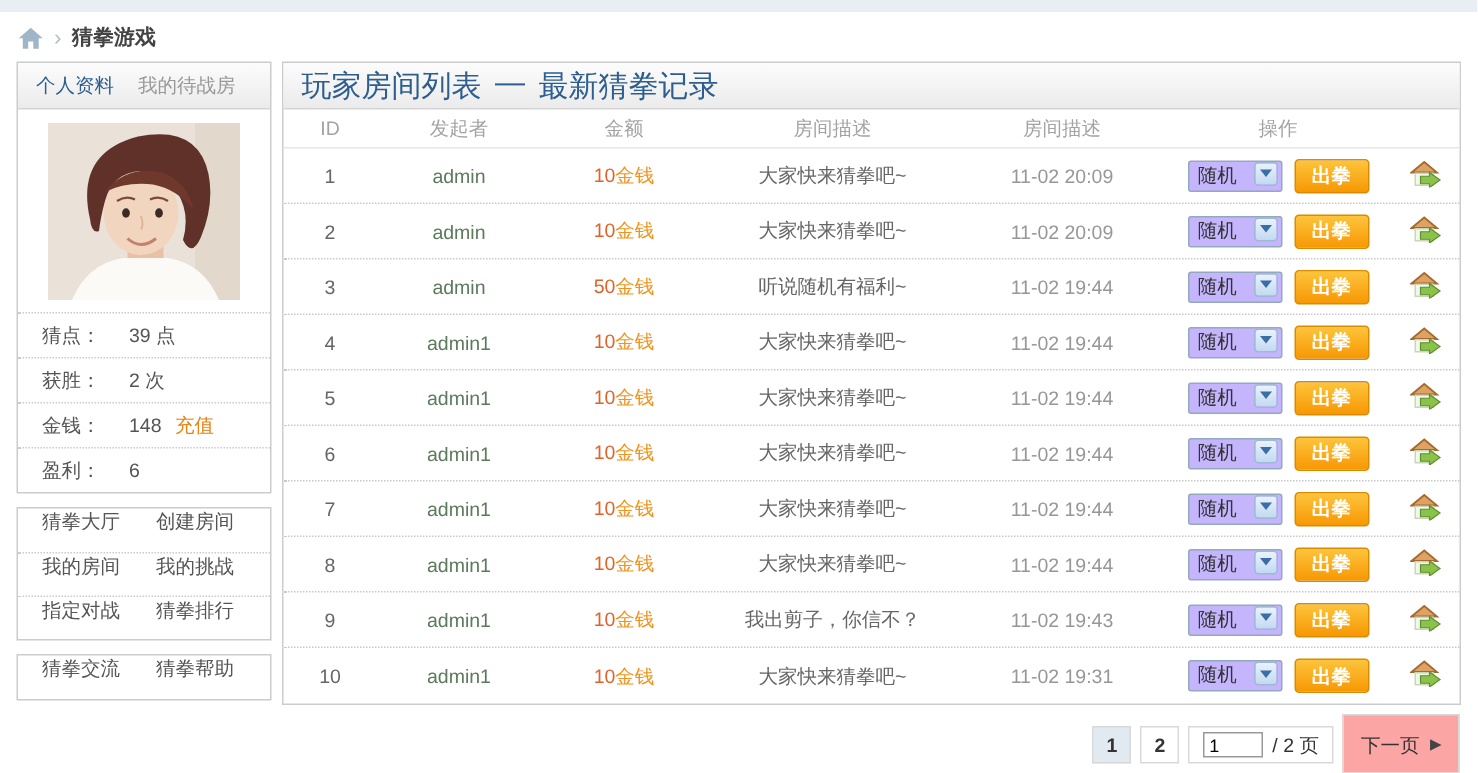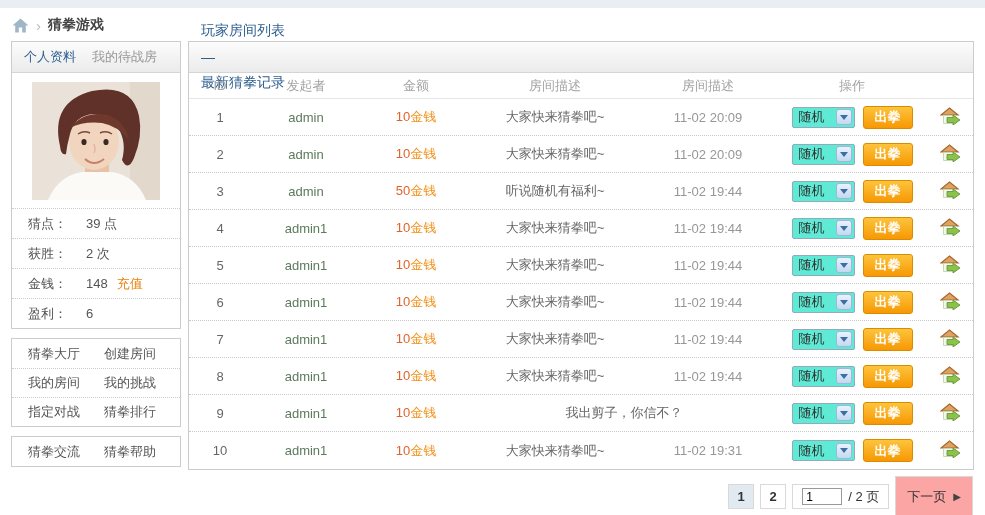--- a/index.html
+++ b/index.html
@@ -26,52 +26,52 @@
   }
   .tabs { gap:16px; }
   .tab { color:#999; cursor:pointer; }
   .tab.active { color:#2d5e8e; }
   .avatar-wrap { display:flex; justify-content:center; padding:9px 0 8px; }
   .stat-row { display:flex; align-items:center; height:30px; padding-left:16px; border-top:1px dotted #ccc; }
   .stat-row:first-child { border-top:none; }
   .stat-label { width:58px; color:#555; }
   .stat-value { color:#555; }
   .recharge { color:#e8820c; margin-left:9px; text-decoration:none; cursor:pointer; }
-  .menu-row { display:flex; align-items:center; height:29px; padding-left:16px; }
+  .menu-row { display:flex; height:29px; padding-left:16px; }
   .menu-row + .menu-row { border-top:1px dotted #ccc; }
   .menu-link { color:#555; text-decoration:none; cursor:pointer; width:76px; flex:none; }
   .menu-link:last-child { width:auto; }
 
   
   .main-col { flex:1; min-width:0; }
   .main { border:1px solid #ccc; }
   .main-header { justify-content:space-between; }
-  .main-title { color:#2d5e8e; font-size:14px; display:flex; gap:9px; align-items:flex-start;flex-direction:column; }
+  .main-title { color:#2d5e8e; font-size:20px; display:flex; gap:9px; align-items:flex-start; }
   .announce { color:#ff1e1e; display:flex; align-items:baseline; }
   .announce .count { font-size:19px; line-height:1; padding:0 1px; }
 
   .thead { display:flex; align-items:center; height:26px; border-bottom:1px solid #e6e6e6; }
   .thead .td { color:#a3a3a3 !important; font-weight:normal; }
   .tr { display:flex; align-items:center; height:37px; border-bottom:1px dotted #c9c9c9; }
   .tr:last-child { border-bottom:none; }
   .td { flex:none; }
   .c-id    { width:62px;  text-align:center; color:#666; }
   .c-init  { width:110px; text-align:center; color:#5c7a5c; }
   .c-amt   { width:110px; text-align:center; }
   .amt-num  { color:#e2622a; }
   .amt-unit { color:#f0941f;margin-top:48px; }
   .c-desc  { flex:1 1 auto; text-align:center; color:#666; }
   .c-time  { width:138px; text-align:center; color:#979797; }
   .c-ops   { width:150px; display:flex; align-items:center; justify-content:center; gap:8px; }
   .c-enter { width:46px;  text-align:center; }
 
   .sel {
-    display:flex; align-items:center; justify-content:space-between;
+    display:flex; justify-content:space-between;
     width:63px; height:21px; padding:0 2px 0 6px;
-    border:1px solid #93a9be; background:#5eead4; border-radius:2px; cursor:pointer; color:#333;
+    border:1px solid #93a9be; background:#c4b5fd; border-radius:2px; cursor:pointer; color:#333;
   }
   .sel .chev {
     width:16px; height:16px; border:1px solid #9db9d6; border-radius:3px;
     background:linear-gradient(#eaf2fc,#c3d9f1);
     display:flex; align-items:center; justify-content:center;
   }
   .sel .chev i {
     width:0; height:0; border-left:4px solid transparent; border-right:4px solid transparent;
     border-top:5px solid #3a6ea5;
   }
@@ -426,20 +426,21 @@
     </div>
   </div>
 
   <div class="tr">
     <div class="td c-id">9</div>
     <div class="td c-init">admin1</div>
     <div class="td c-amt">
       <span class="amt-num">10</span><span class="amt-unit">金钱</span>
     </div>
     <div class="td c-desc">我出剪子，你信不？</div>
+    <div class="td c-time">11-02 19:43</div>
     <div class="td c-ops">
       <div class="sel">
         <span>随机</span>
         <span class="chev">
                   <i></i>
                 </span>
       </div>
       <button class="btn-punch">出拳</button>
     </div>
     <div class="td c-enter">

